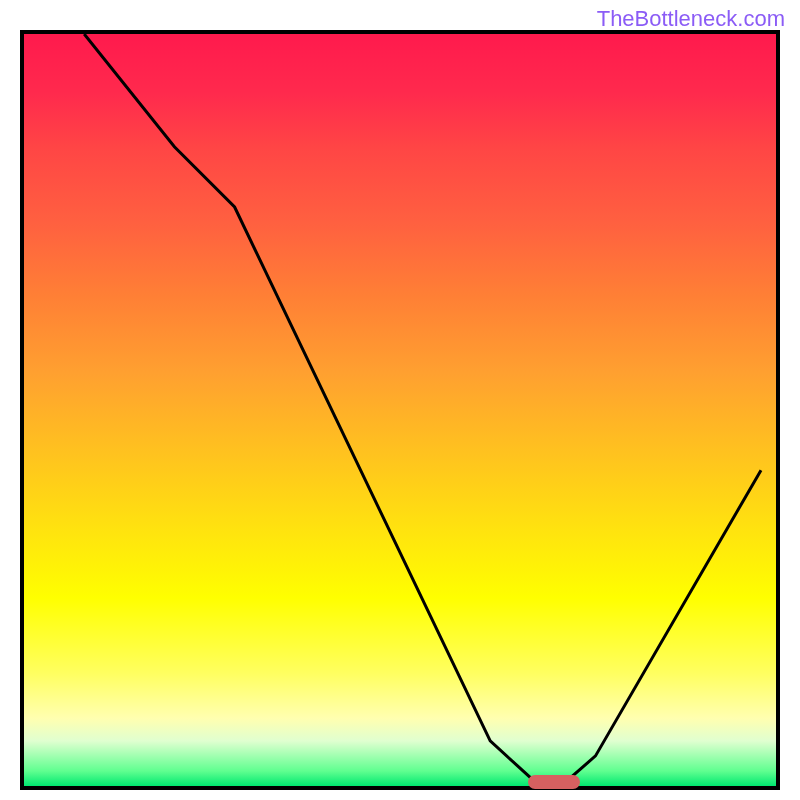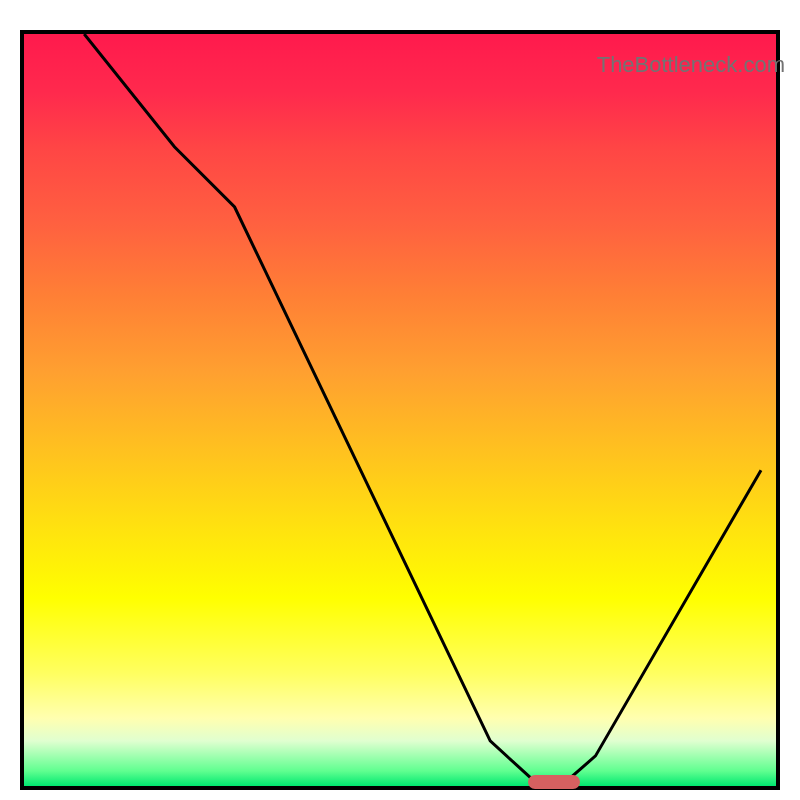--- a/index.html
+++ b/index.html
@@ -13,24 +13,23 @@
   .container {
     position: relative;
     width: 800px;
     height: 800px;
   }
   .watermark {
     position: absolute;
     top: 6px;
     right: 15px;
     font-size: 22px;
-    color: #737373;
+    color: #8b5cf6;
     font-weight: 500;
     z-index: 10;
-    margin-top: 46px;
   }
   .chart-frame {
     position: absolute;
     left: 20px;
     top: 30px;
     width: 760px;
     height: 760px;
     border: 4px solid #000;
     box-sizing: border-box;
   }

